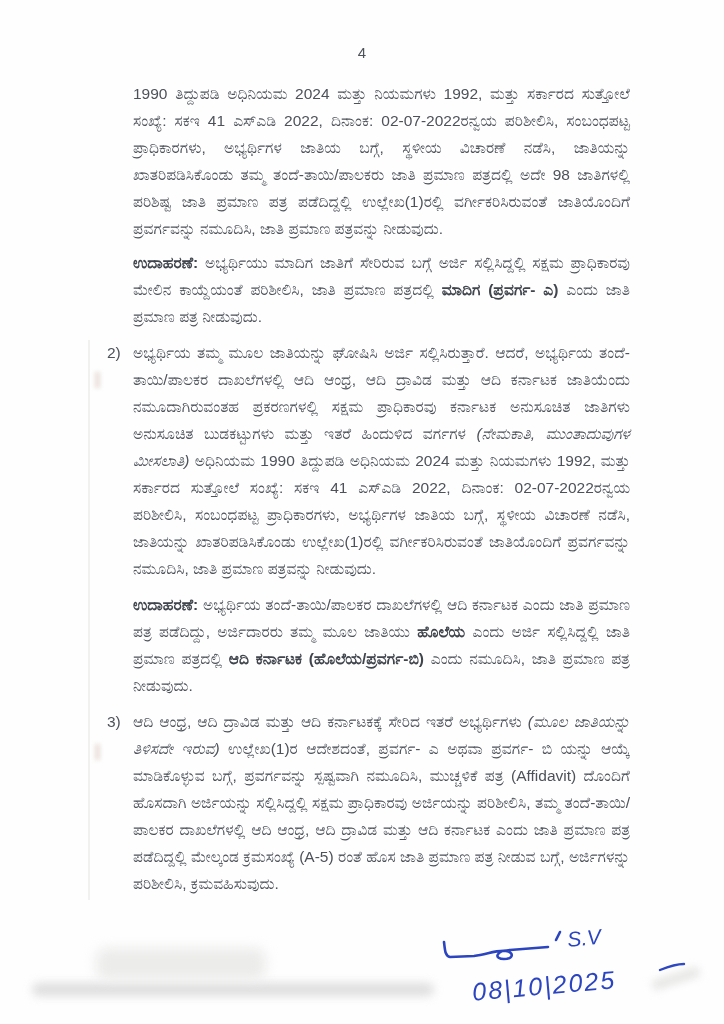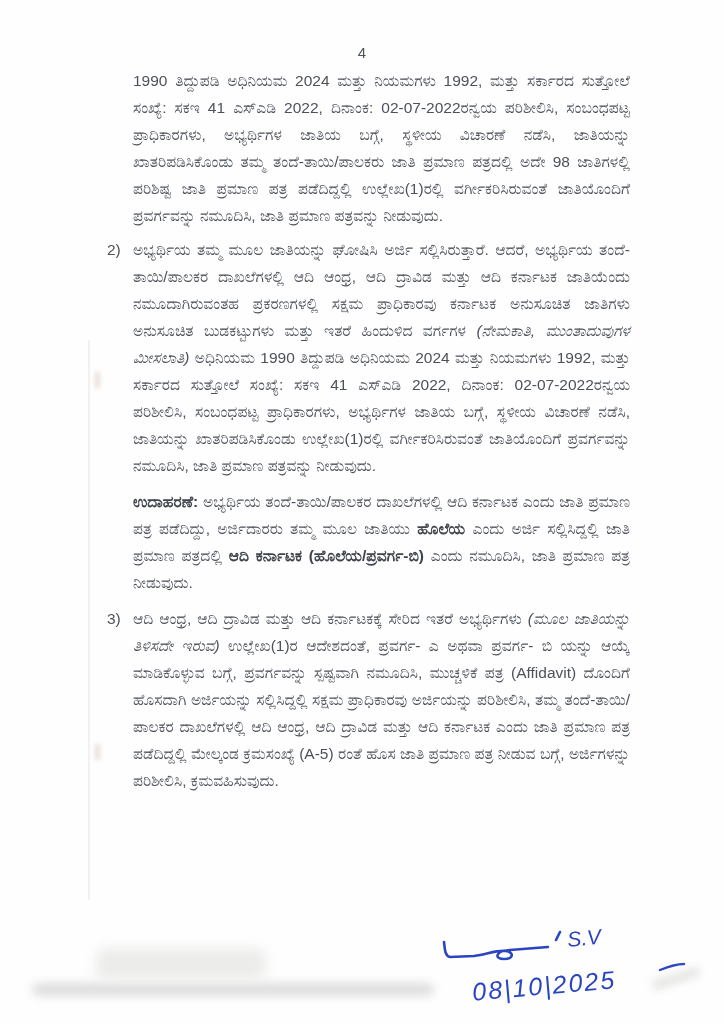--- a/index.html
+++ b/index.html
@@ -16,21 +16,21 @@
   }
   .page-number {
     position: absolute;
     top: 44px; left: 0; width: 724px;
     text-align: center;
     font-size: 15px;
     color: #4e525a;
   }
   .doc-body {
     position: absolute;
-    left: 133px; top: 67px;
+    left: 133px; top: 80px;
     width: 497px;
     font-size: 15.5px;
     line-height: 27px;
     color: #4d525a;
     text-align: justify;
   }
   .para { margin: 0 0 7px 0; }
   .para.example { margin: 0 0 9px 0; }
   .item { position: relative; margin: 3px 0 9px 0; }
   .item .num {
@@ -91,20 +91,21 @@
 <body>
 
 <div class="page">
 
   <div class="page-number">4</div>
 
   <div class="doc-body">
 
     <p class="para">1990 ತಿದ್ದುಪಡಿ ಅಧಿನಿಯಮ 2024 ಮತ್ತು ನಿಯಮಗಳು 1992, ಮತ್ತು ಸರ್ಕಾರದ ಸುತ್ತೋಲೆ ಸಂಖ್ಯೆ: ಸಕಇ 41 ಎಸ್‌ಎಡಿ 2022, ದಿನಾಂಕ: 02-07-2022ರನ್ವಯ ಪರಿಶೀಲಿಸಿ, ಸಂಬಂಧಪಟ್ಟ ಪ್ರಾಧಿಕಾರಗಳು, ಅಭ್ಯರ್ಥಿಗಳ ಜಾತಿಯ ಬಗ್ಗೆ, ಸ್ಥಳೀಯ ವಿಚಾರಣೆ ನಡೆಸಿ, ಜಾತಿಯನ್ನು ಖಾತರಿಪಡಿಸಿಕೊಂಡು ತಮ್ಮ ತಂದೆ-ತಾಯಿ/ಪಾಲಕರು ಜಾತಿ ಪ್ರಮಾಣ ಪತ್ರದಲ್ಲಿ ಅದೇ 98 ಜಾತಿಗಳಲ್ಲಿ ಪರಿಶಿಷ್ಟ ಜಾತಿ ಪ್ರಮಾಣ ಪತ್ರ ಪಡೆದಿದ್ದಲ್ಲಿ ಉಲ್ಲೇಖ(1)ರಲ್ಲಿ ವರ್ಗೀಕರಿಸಿರುವಂತೆ ಜಾತಿಯೊಂದಿಗೆ ಪ್ರವರ್ಗವನ್ನು ನಮೂದಿಸಿ, ಜಾತಿ ಪ್ರಮಾಣ ಪತ್ರವನ್ನು ನೀಡುವುದು.</p>
 
+    <p class="para example"><span class="b">ಉದಾಹರಣೆ:</span><span> ಅಭ್ಯರ್ಥಿಯು ಮಾದಿಗ ಜಾತಿಗೆ ಸೇರಿರುವ ಬಗ್ಗೆ ಅರ್ಜಿ ಸಲ್ಲಿಸಿದ್ದಲ್ಲಿ ಸಕ್ಷಮ ಪ್ರಾಧಿಕಾರವು ಮೇಲಿನ ಕಾಯ್ದೆಯಂತೆ ಪರಿಶೀಲಿಸಿ, ಜಾತಿ ಪ್ರಮಾಣ ಪತ್ರದಲ್ಲಿ </span><span class="b">ಮಾದಿಗ (ಪ್ರವರ್ಗ- ಎ)</span><span> ಎಂದು ಜಾತಿ ಪ್ರಮಾಣ ಪತ್ರ ನೀಡುವುದು.</span></p>
 
     <div class="item">
       <span class="num">2)</span>
       <p class="para"><span>ಅಭ್ಯರ್ಥಿಯ ತಮ್ಮ ಮೂಲ ಜಾತಿಯನ್ನು ಘೋಷಿಸಿ ಅರ್ಜಿ ಸಲ್ಲಿಸಿರುತ್ತಾರೆ. ಆದರೆ, ಅಭ್ಯರ್ಥಿಯ ತಂದೆ-ತಾಯಿ/ಪಾಲಕರ ದಾಖಲೆಗಳಲ್ಲಿ ಆದಿ ಆಂಧ್ರ, ಆದಿ ದ್ರಾವಿಡ ಮತ್ತು ಆದಿ ಕರ್ನಾಟಕ ಜಾತಿಯೆಂದು ನಮೂದಾಗಿರುವಂತಹ ಪ್ರಕರಣಗಳಲ್ಲಿ ಸಕ್ಷಮ ಪ್ರಾಧಿಕಾರವು ಕರ್ನಾಟಕ ಅನುಸೂಚಿತ ಜಾತಿಗಳು ಅನುಸೂಚಿತ ಬುಡಕಟ್ಟುಗಳು ಮತ್ತು ಇತರೆ ಹಿಂದುಳಿದ ವರ್ಗಗಳ </span><span class="i">(ನೇಮಕಾತಿ, ಮುಂತಾದುವುಗಳ ಮೀಸಲಾತಿ)</span><span> ಅಧಿನಿಯಮ 1990 ತಿದ್ದುಪಡಿ ಅಧಿನಿಯಮ 2024 ಮತ್ತು ನಿಯಮಗಳು 1992, ಮತ್ತು ಸರ್ಕಾರದ ಸುತ್ತೋಲೆ ಸಂಖ್ಯೆ: ಸಕಇ 41 ಎಸ್‌ಎಡಿ 2022, ದಿನಾಂಕ: 02-07-2022ರನ್ವಯ ಪರಿಶೀಲಿಸಿ, ಸಂಬಂಧಪಟ್ಟ ಪ್ರಾಧಿಕಾರಗಳು, ಅಭ್ಯರ್ಥಿಗಳ ಜಾತಿಯ ಬಗ್ಗೆ, ಸ್ಥಳೀಯ ವಿಚಾರಣೆ ನಡೆಸಿ, ಜಾತಿಯನ್ನು ಖಾತರಿಪಡಿಸಿಕೊಂಡು ಉಲ್ಲೇಖ(1)ರಲ್ಲಿ ವರ್ಗೀಕರಿಸಿರುವಂತೆ ಜಾತಿಯೊಂದಿಗೆ ಪ್ರವರ್ಗವನ್ನು ನಮೂದಿಸಿ, ಜಾತಿ ಪ್ರಮಾಣ ಪತ್ರವನ್ನು ನೀಡುವುದು.</span></p>
     </div>
 
     <p class="para example"><span class="b">ಉದಾಹರಣೆ:</span><span> ಅಭ್ಯರ್ಥಿಯ ತಂದೆ-ತಾಯಿ/ಪಾಲಕರ ದಾಖಲೆಗಳಲ್ಲಿ ಆದಿ ಕರ್ನಾಟಕ ಎಂದು ಜಾತಿ ಪ್ರಮಾಣ ಪತ್ರ ಪಡೆದಿದ್ದು, ಅರ್ಜಿದಾರರು ತಮ್ಮ ಮೂಲ ಜಾತಿಯು </span><span class="b">ಹೊಲೆಯ</span><span> ಎಂದು ಅರ್ಜಿ ಸಲ್ಲಿಸಿದ್ದಲ್ಲಿ ಜಾತಿ ಪ್ರಮಾಣ ಪತ್ರದಲ್ಲಿ </span><span class="b">ಆದಿ ಕರ್ನಾಟಕ (ಹೊಲೆಯ/ಪ್ರವರ್ಗ-ಬಿ)</span><span> ಎಂದು ನಮೂದಿಸಿ, ಜಾತಿ ಪ್ರಮಾಣ ಪತ್ರ ನೀಡುವುದು.</span></p>
 
     <div class="item">
       <span class="num">3)</span>

